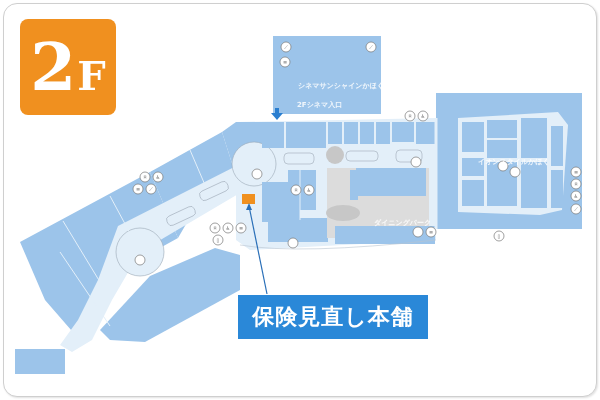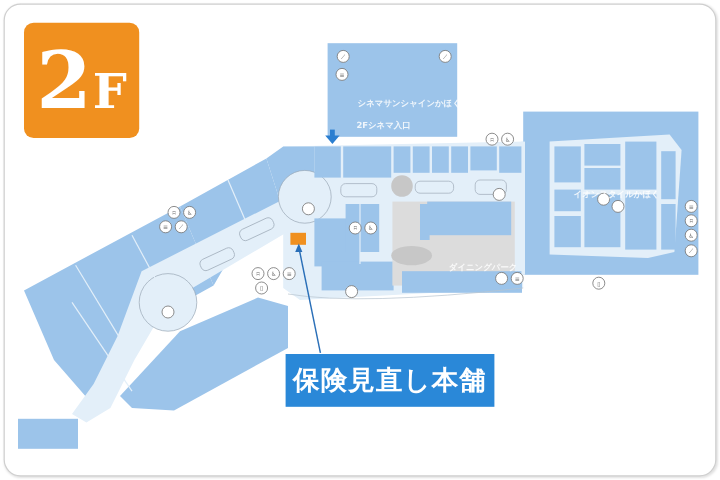--- a/index.html
+++ b/index.html
@@ -2,21 +2,21 @@
 <html><head>
 <meta charset="utf-8">
 <style>
   html, body { margin:0; padding:0; background:#ffffff; }
   body { width:600px; height:400px; position:relative; overflow:hidden; font-family:"DejaVu Sans", sans-serif; }
   .frame { position:absolute; left:3px; top:3px; width:592px; height:392px; border:1px solid #cfcfcf; border-radius:14px; box-shadow:1px 1px 2px rgba(0,0,0,0.12); background:#fff; }
   .floor-badge { position:absolute; left:20px; top:19px; width:96px; height:96px; background:#f0901f; border-radius:8px; color:#fff; font-family:"DejaVu Serif", serif; display:flex; align-items:baseline; justify-content:center; padding-top:8px; box-sizing:border-box; }
   .floor-badge .num { font-size:66px; font-weight:bold; line-height:80px; }
   .floor-badge .unit { font-size:40px; font-weight:bold; line-height:80px; margin-left:1px; }
   svg.map { position:absolute; left:0; top:0; }
-  .store-label { position:absolute; left:238px; top:295px; width:174px; height:44px; background:#2a88d8; color:#fff; font-size:22px; font-weight:bold; display:flex; align-items:center; justify-content:center; letter-spacing:1px; }
+  .store-label { position:absolute; left:238px; top:295px; width:190px; height:44px; background:#2a88d8; color:#fff; font-size:22px; font-weight:bold; display:flex; align-items:center; justify-content:center; letter-spacing:1px; }
   .maptext { position:absolute; color:#ffffff; font-size:7px; white-space:nowrap; opacity:0.85;font-weight:bold; }
 </style>
 </head>
 <body>
 
 <div class="frame"></div>
 
 <div class="floor-badge">
   <span class="num">2</span>
   <span class="unit">F</span>

